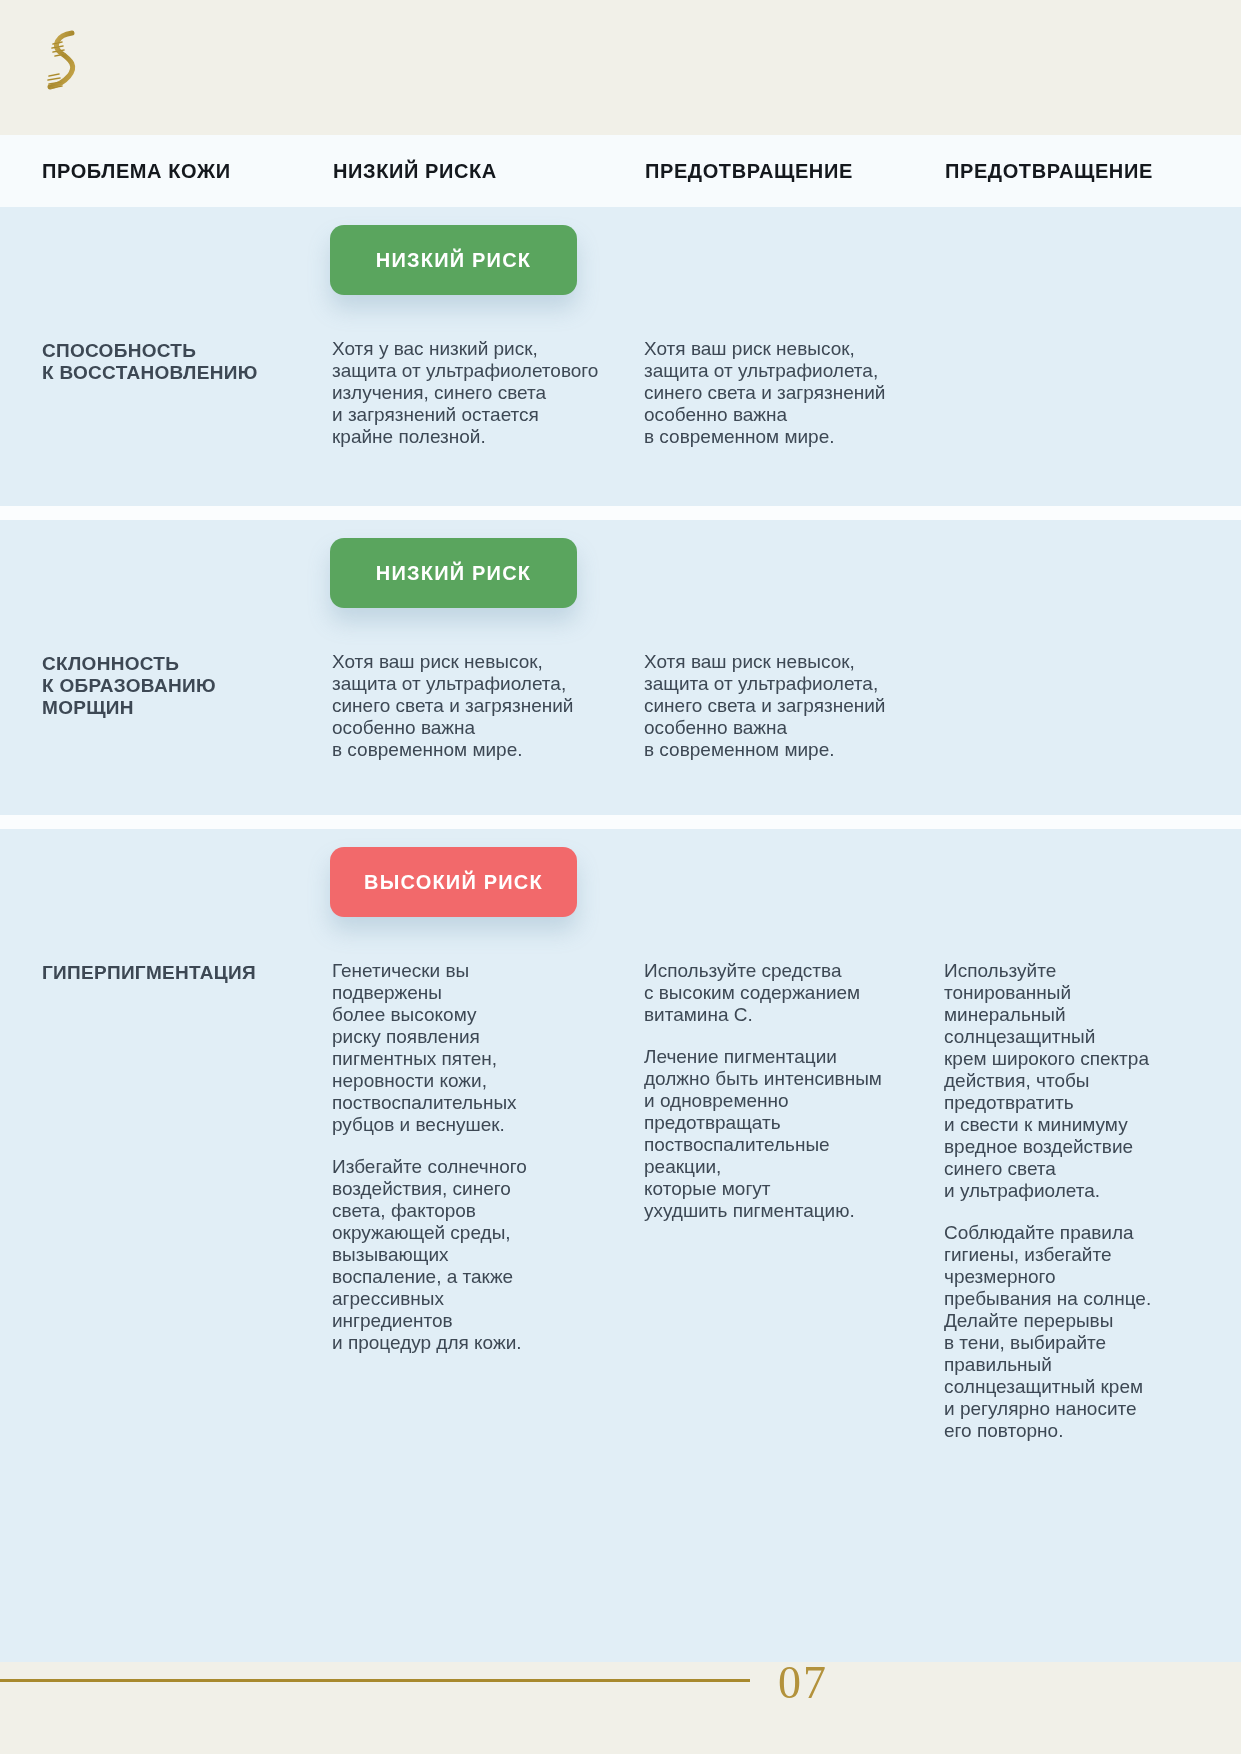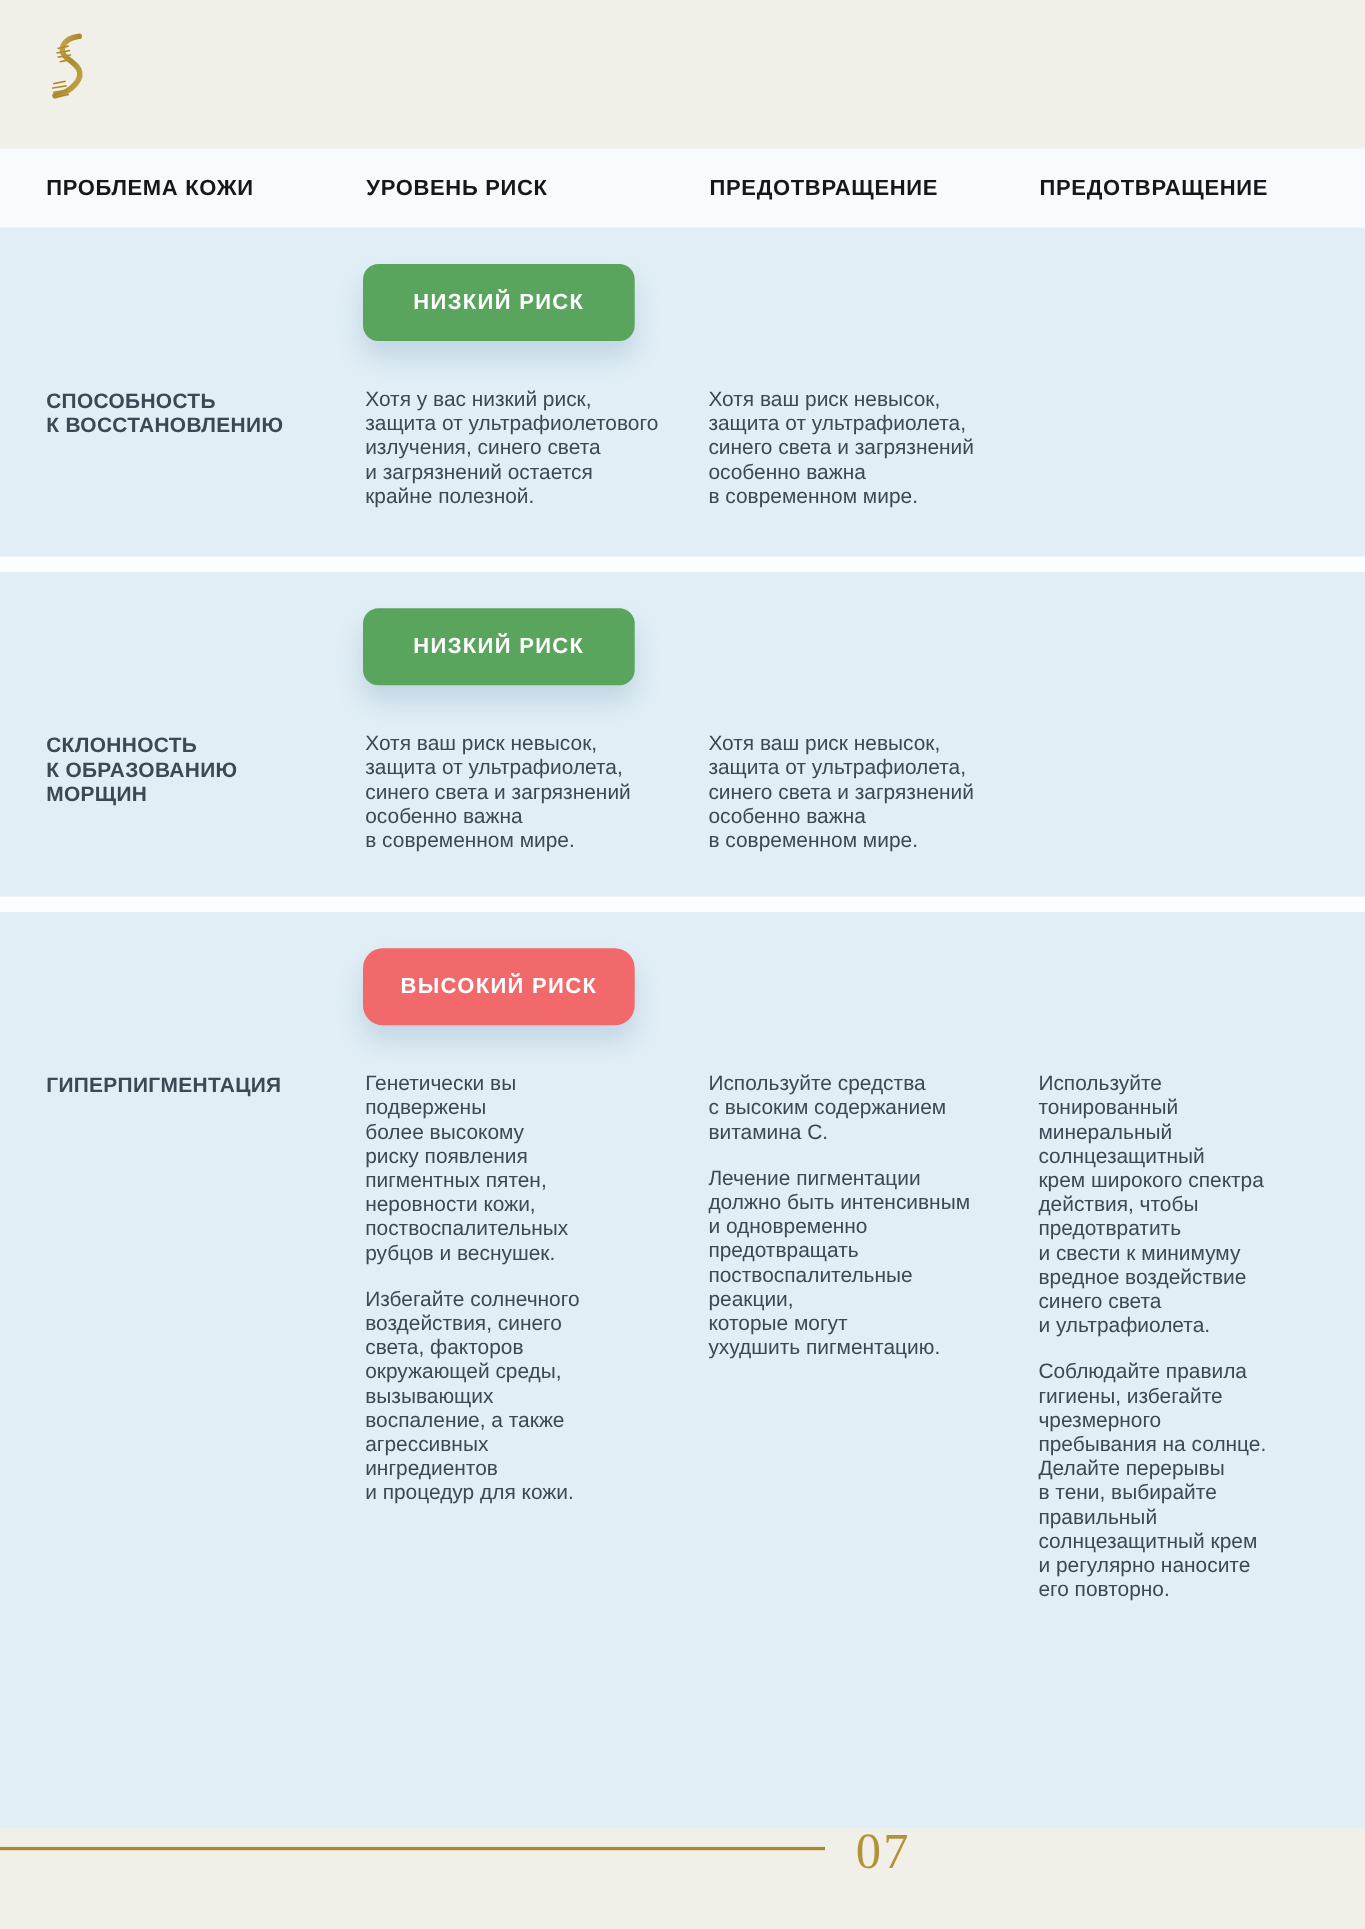--- a/index.html
+++ b/index.html
@@ -35,21 +35,21 @@
     letter-spacing:0.6px;
     color:#14181d;
     white-space:nowrap;
   }
 
   
   .sections-wrap{background:#fbfdfe;}
   .section{
     background:#e1eef6;
     box-sizing:border-box;
-    padding-top:33px;
+    padding-top:18px;
     margin-bottom:14px;
   }
   .section.s1{min-height:299px;}
   .section.s2{min-height:295px;}
   .section.s3{min-height:833px;margin-bottom:0;}
 
   .badge{
     margin-left:330px;
     width:247px;
     height:70px;
@@ -57,21 +57,21 @@
     display:flex;
     align-items:center;
     justify-content:center;
     font-size:20px;
     font-weight:700;
     letter-spacing:1.2px;
     color:#ffffff;
     box-shadow:0 14px 22px rgba(110,150,175,0.28);
   }
   .badge-low{background:#5aa55e;}
-  .badge-high{background:#f2696b;border-radius:18px;}
+  .badge-high{background:#f2696b;}
 
   .content-row{
     display:grid;
     grid-template-columns:290px 312px 300px 260px;
     padding-left:42px;
     margin-top:43px;
     align-items:start;
   }
   .row-label{
     font-size:19px;
@@ -133,21 +133,21 @@
         <line x1="4" y1="46" x2="14" y2="44"></line>
         <line x1="3" y1="50" x2="15" y2="48"></line>
         <line x1="4" y1="54" x2="16" y2="52"></line>
         <line x1="6" y1="58" x2="17" y2="56"></line>
       </g>
     </svg>
   </div>
 
   <div class="header-row">
     <div class="header-cell">ПРОБЛЕМА КОЖИ</div>
-    <div class="header-cell">УРОВЕНЬ РИСК</div>
+    <div class="header-cell">НИЗКИЙ РИСКА</div>
     <div class="header-cell">ПРЕДОТВРАЩЕНИЕ</div>
     <div class="header-cell">ПРЕДОТВРАЩЕНИЕ</div>
   </div>
 
   <div class="sections-wrap">
 
     <div class="section s1">
       <div class="badge badge-low">НИЗКИЙ РИСК</div>
       <div class="content-row">
         <div class="cell">

